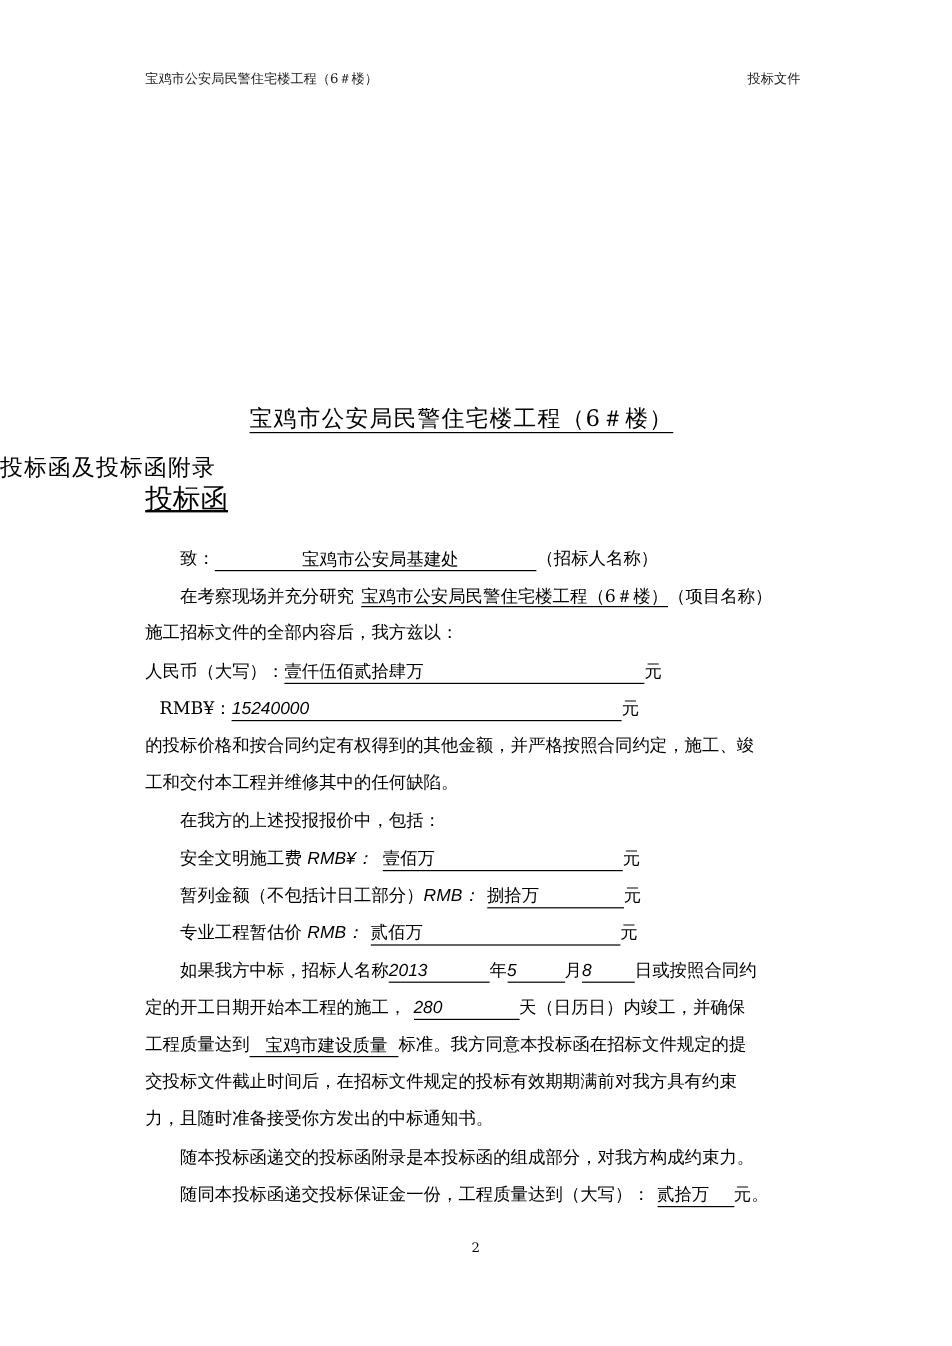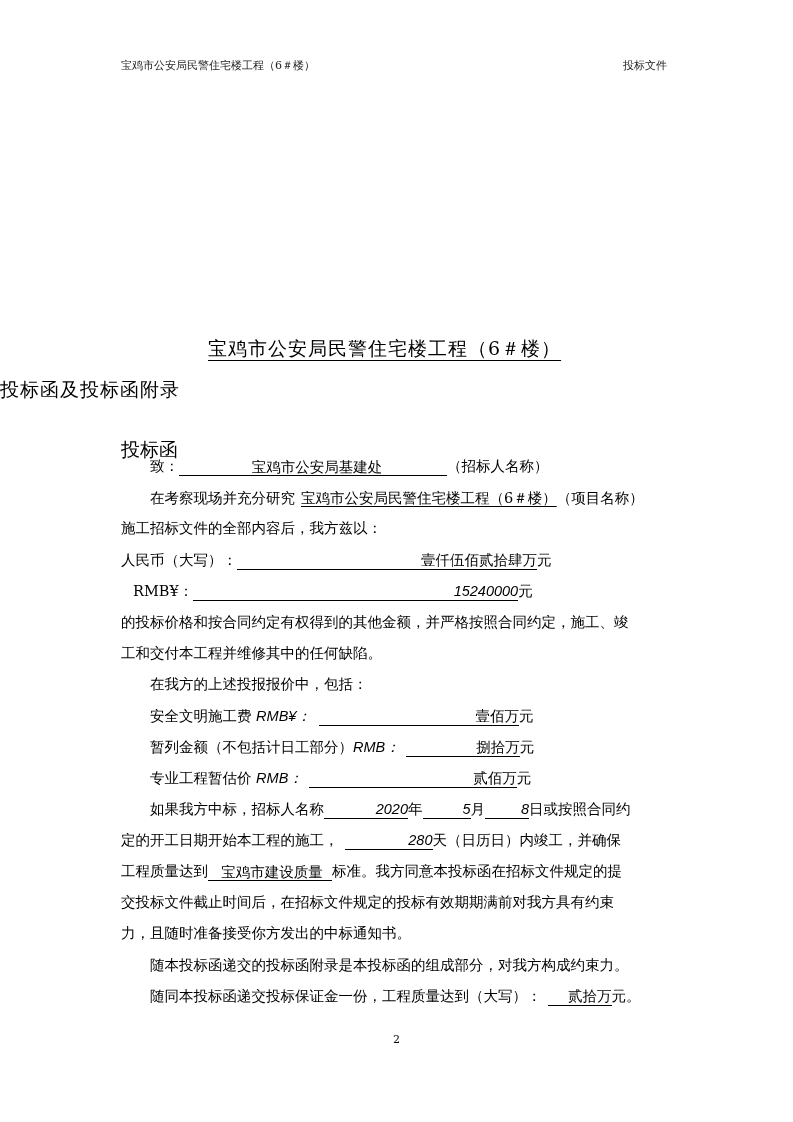--- a/index.html
+++ b/index.html
@@ -4,24 +4,24 @@
 <style>
   html, body { margin: 0; padding: 0; background: #ffffff; }
   body { width: 793px; height: 1122px; position: relative; overflow: hidden;
          font-family: "DejaVu Serif", "Liberation Serif", serif; color: #000; }
   .hdr { position: absolute; top: 58px; font-size: 11px; color: #222; }
   .hdr-left { left: 121px; }
   .hdr-right { left: 623px; }
   .title1 { position: absolute; top: 336px; left: 208px; font-size: 19px;
             letter-spacing: 1px; text-decoration: underline; text-underline-offset: 5px; white-space: nowrap; }
   .title2 { position: absolute; top: 377px; left: 0; width: 793px; text-align: left; font-size: 19px; letter-spacing: 1px; }
-  .section { position: absolute; top: 437px; left: 121px; font-size: 19px; }
+  .section { position: absolute; top: 400px; left: 121px; font-size: 23px; text-decoration: underline; }
   .line { position: absolute; left: 121px; font-size: 14.5px; white-space: nowrap; line-height: 20px; }
   .ind { left: 150px; }
-  .u { display: inline-block; border-bottom: 1px solid #000; text-align: right; height: 19px; vertical-align: bottom; }
+  .u { display: inline-block; border-bottom: 1px solid #000; text-align: left; height: 19px; vertical-align: bottom; }
   .ul { text-decoration: underline; text-underline-offset: 3px; }
   .sans { font-family: "Liberation Sans", "DejaVu Sans", sans-serif; font-style: italic; }
   .pg { position: absolute; top: 1033px; left: 0; width: 793px; text-align: center; font-size: 11px; }
 </style>
 </head>
 <body>
 
 <div class="hdr hdr-left">宝鸡市公安局民警住宅楼工程（6＃楼）</div>
 <div class="hdr hdr-right">投标文件</div>
 
@@ -53,21 +53,21 @@
   <span>安全文明施工费</span> <span class="sans">RMB¥：</span><span class="u" style="width:200px;margin-left:8px">壹佰万</span><span>元</span>
 </div>
 <div class="line ind" style="top:737px">
   <span>暂列金额（不包括计日工部分）</span><span class="sans">RMB：</span><span class="u" style="width:114px;margin-left:6px">捌拾万</span><span>元</span>
 </div>
 <div class="line ind" style="top:768px">
   <span>专业工程暂估价</span> <span class="sans">RMB：</span><span class="u" style="width:208px;margin-left:6px">贰佰万</span><span>元</span>
 </div>
 
 <div class="line ind" style="top:799px">
-  <span>如果我方中标，招标人名称</span><span class="u sans" style="width:84px">2020</span><span>年</span><span class="u sans" style="width:48px">5</span><span>月</span><span class="u sans" style="width:44px">8</span><span>日或按照合同约</span>
+  <span>如果我方中标，招标人名称</span><span class="u sans" style="width:84px">2013</span><span>年</span><span class="u sans" style="width:48px">5</span><span>月</span><span class="u sans" style="width:44px">8</span><span>日或按照合同约</span>
 </div>
 <div class="line" style="top:830px">
   <span>定的开工日期开始本工程的施工，</span><span class="u sans" style="width:88px;margin-left:6px">280</span><span>天（日历日）内竣工，并确保</span>
 </div>
 <div class="line" style="top:861px">
   <span>工程质量达到</span><span class="u" style="width:124px;text-align:center;padding-left:4px;box-sizing:border-box">宝鸡市建设质量</span><span>标准。我方同意本投标函在招标文件规定的提</span>
 </div>
 <div class="line" style="top:892px">交投标文件截止时间后，在招标文件规定的投标有效期期满前对我方具有约束</div>
 <div class="line" style="top:923px">力，且随时准备接受你方发出的中标通知书。</div>
 <div class="line ind" style="top:955px">随本投标函递交的投标函附录是本投标函的组成部分，对我方构成约束力。</div>

